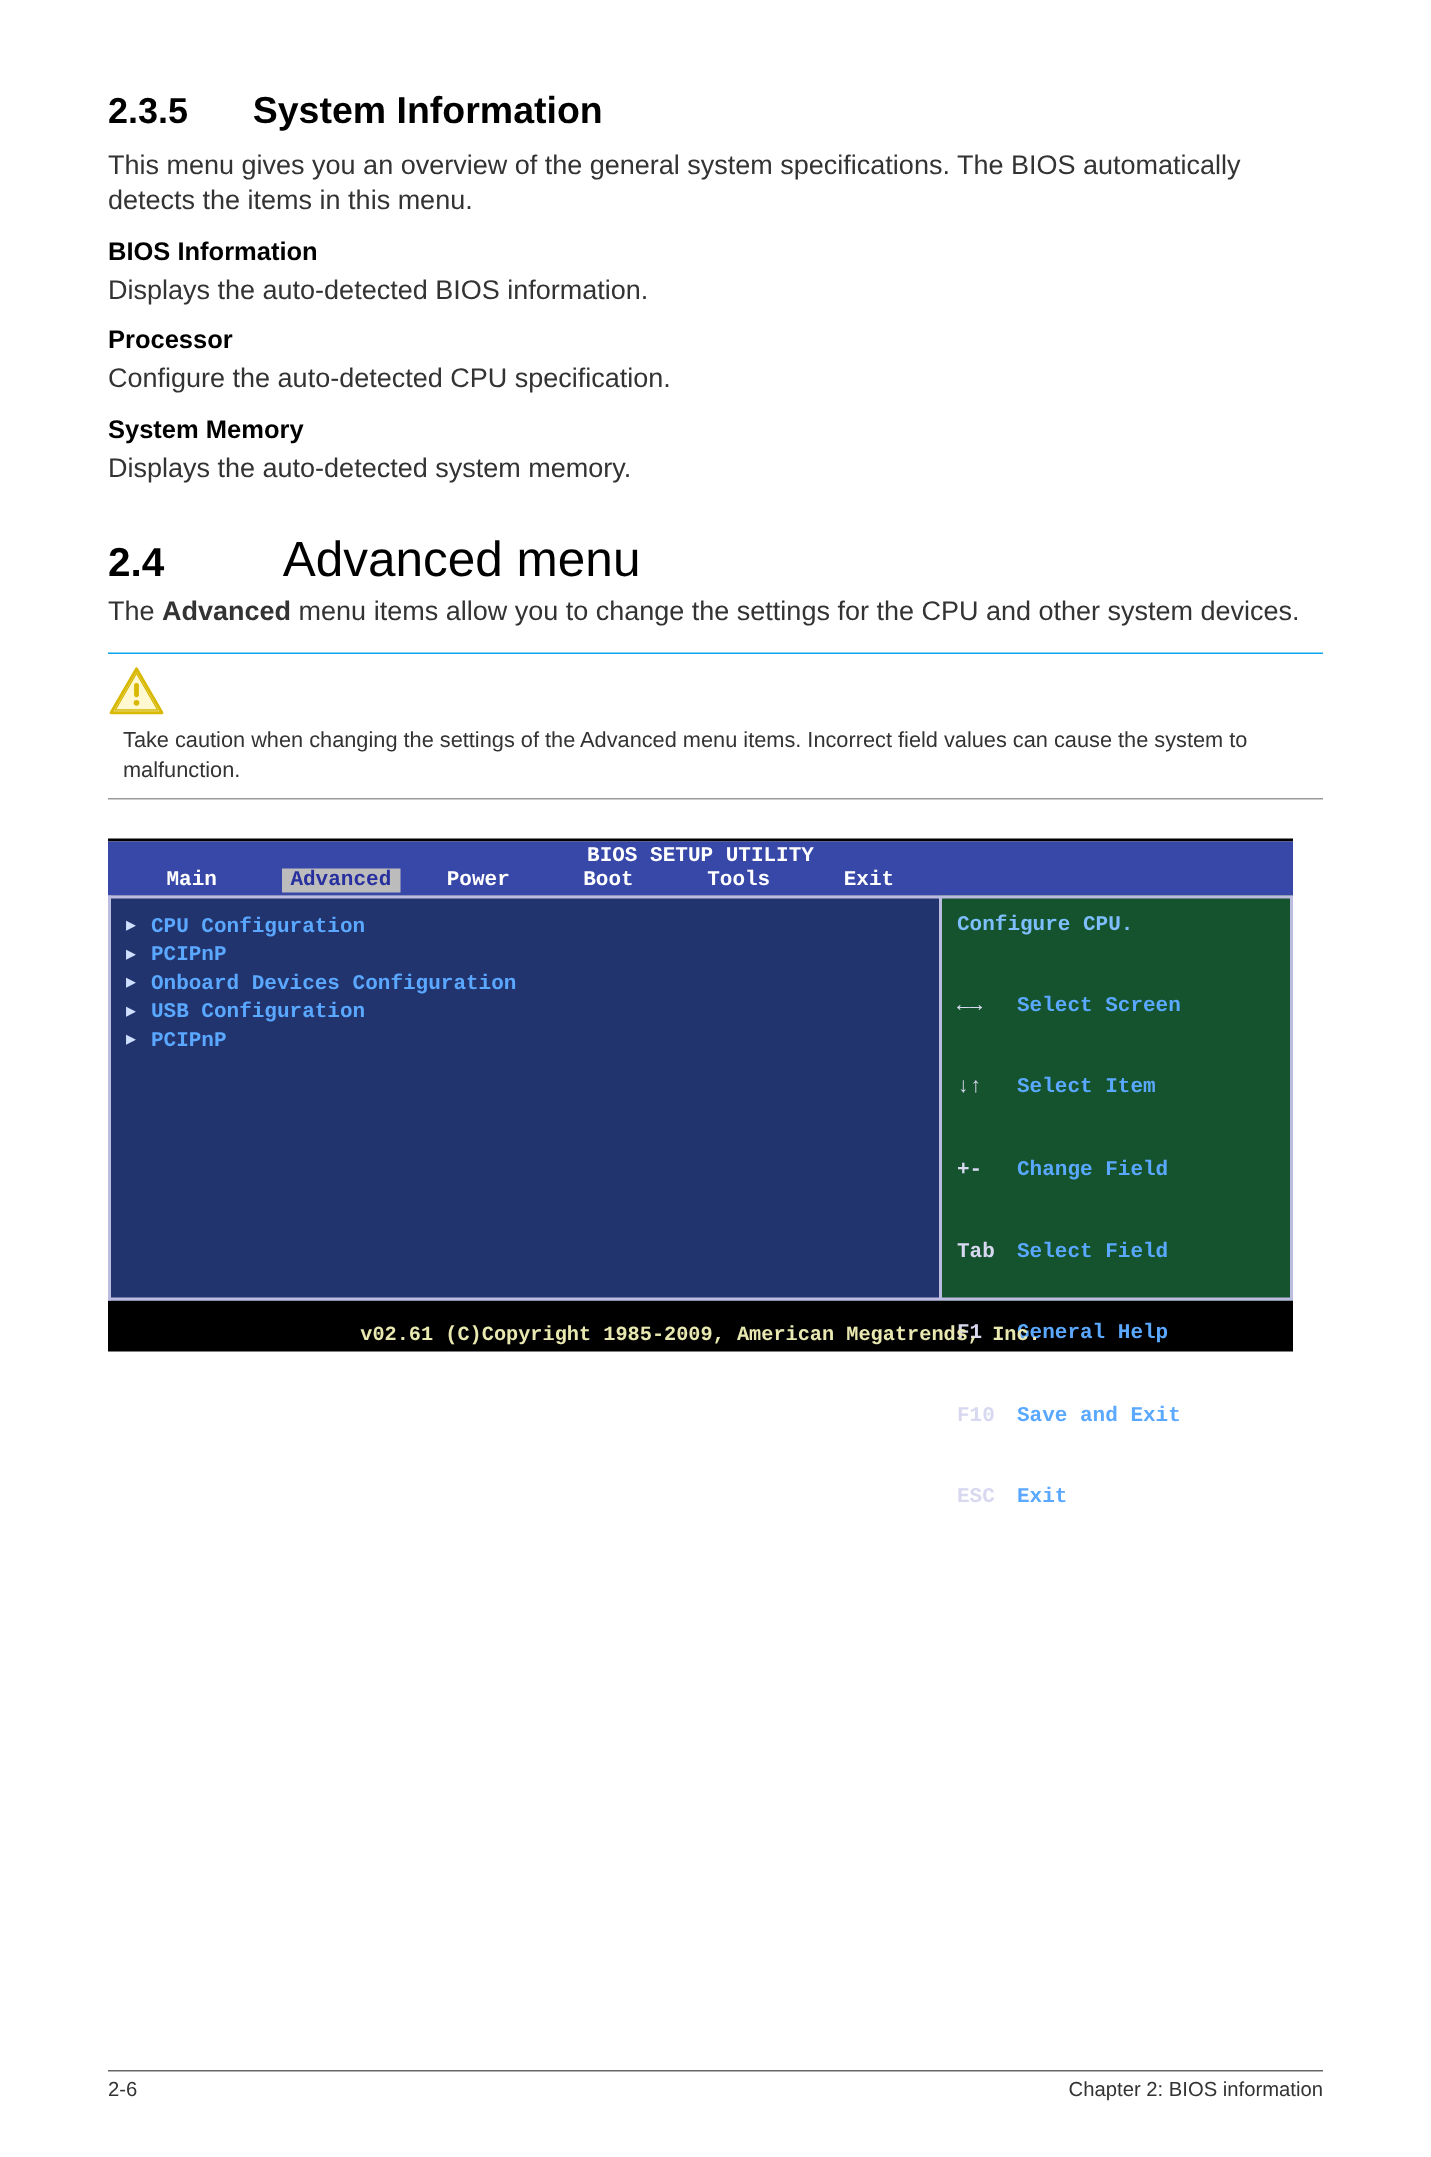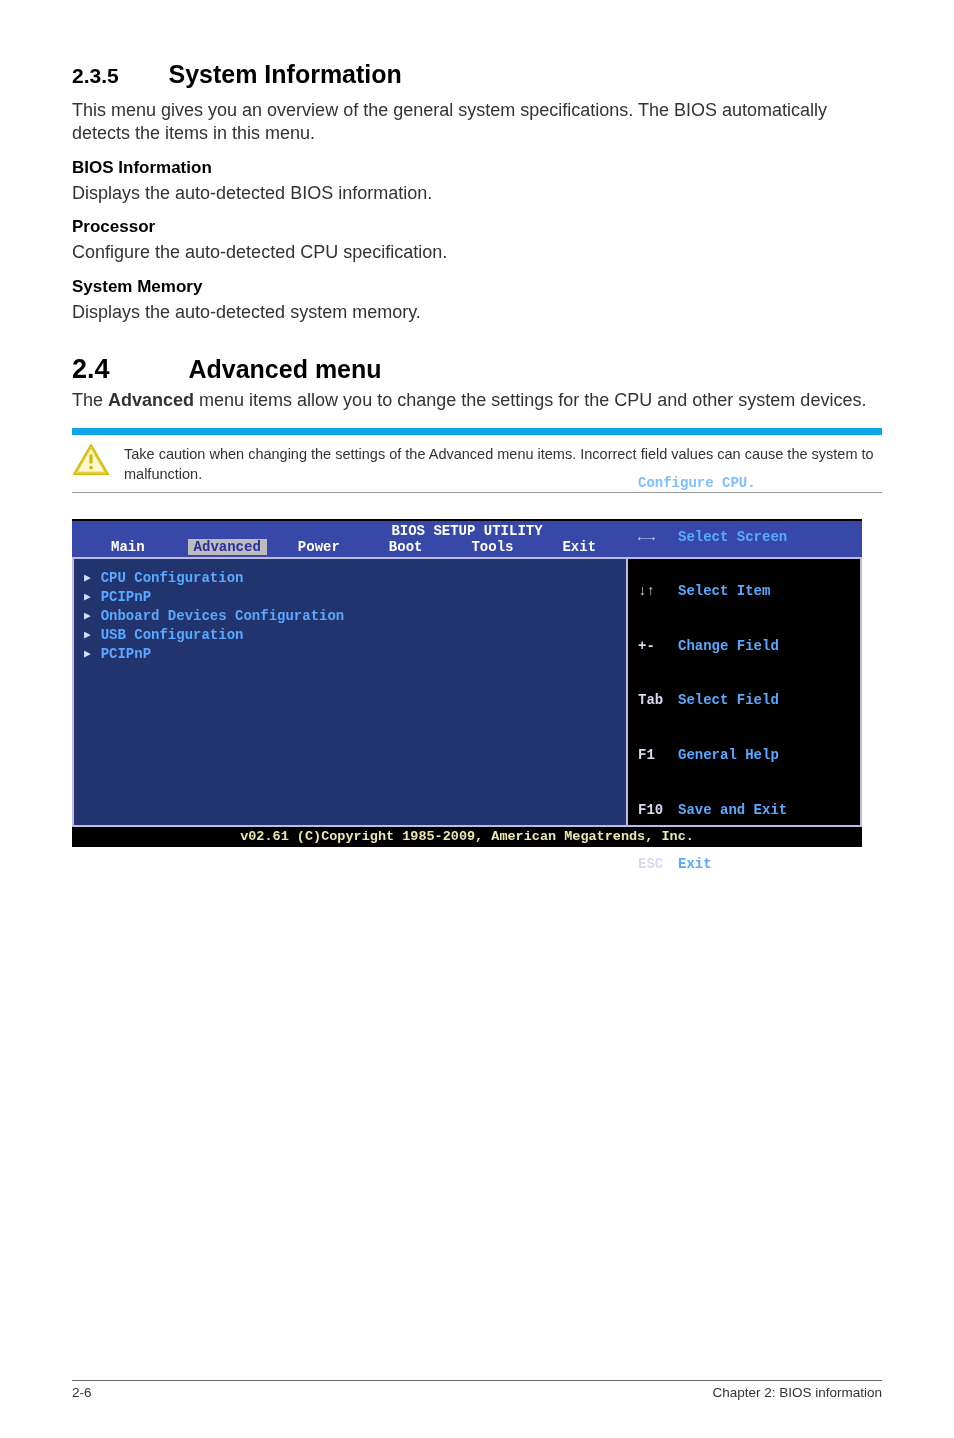--- a/index.html
+++ b/index.html
@@ -11,37 +11,37 @@
     font-family: Arial, Helvetica, sans-serif;
     background: #fff;
     width: 954px;
     height: 1438px;
     padding: 60px 72px 40px 72px;
     color: #000;
     position: relative;
   }
   .sec-num {
     font-weight: bold;
-    font-size: 21px;
+    font-size: 24px;
     display: inline-block;
     width: 92px;
   }
   .sec-title {
     font-weight: bold;
     font-size: 25px;
   }
   .h1-num {
     font-weight: bold;
     font-size: 27px;
     display: inline-block;
     width: 112px;
   }
   .h1-title {
-    font-weight: bold;
-    font-size: 25px;
+    font-weight: normal;
+    font-size: 33px;
   }
   .body-text {
     font-size: 18px;
     line-height: 1.3;
     margin-top: 4px;
     color: #333;
   }
   .sub-head {
     font-weight: bold;
     font-size: 17px;
@@ -51,23 +51,24 @@
     margin-bottom: 10px;
   }
   .big-block {
     margin-top: 30px;
     margin-bottom: 4px;
   }
   .note-row {
     display: flex;
     align-items: flex-start;
     margin-top: 16px;
-    border-top: 7px solid #0ea5e9;
+    border-top: 1px solid #0ea5e9;
     border-bottom: 1px solid #999;
     padding: 8px 0;
+    flex-direction: column;
   }
   .note-icon {
     width: 42px;
     flex-shrink: 0;
   }
   .note-icon svg {
     width: 38px;
     height: 34px;
   }
   .note-text {
@@ -127,45 +128,45 @@
     align-items: center;
     line-height: 1.35;
   }
   .tri {
     color: #cfe0ff;
     margin-right: 10px;
     font-size: 11px;
   }
   .bios-right {
     width: 236px;
-    background: #000000;
+    background: #14532d;
     border: 2px solid #bcbce0;
     padding: 10px 10px;
     color: #5aa8ff;
     display: flex;
     flex-direction: column;
-    justify-content: center;
+    justify-content: space-between;
   }
   .bios-help-top {
     color: #7fbfff;
   }
   .bios-keys {
     line-height: 1.3;
     white-space: pre;
   }
   .bios-keys .k {
     color: #d8d8f0;
     display: inline-block;
     width: 40px;
   }
   .bios-footer {
     background: #000;
     color: #e8e8b0;
     text-align: center;
-    padding: 2px 0 3px 0;
+    padding: 16px 0 3px 0;
     font-weight: bold;
     font-size: 13.5px;
   }
   .bios-wrap {
     border-top: 2px solid #000;
   }
 
   
   .page-footer {
     position: absolute;

